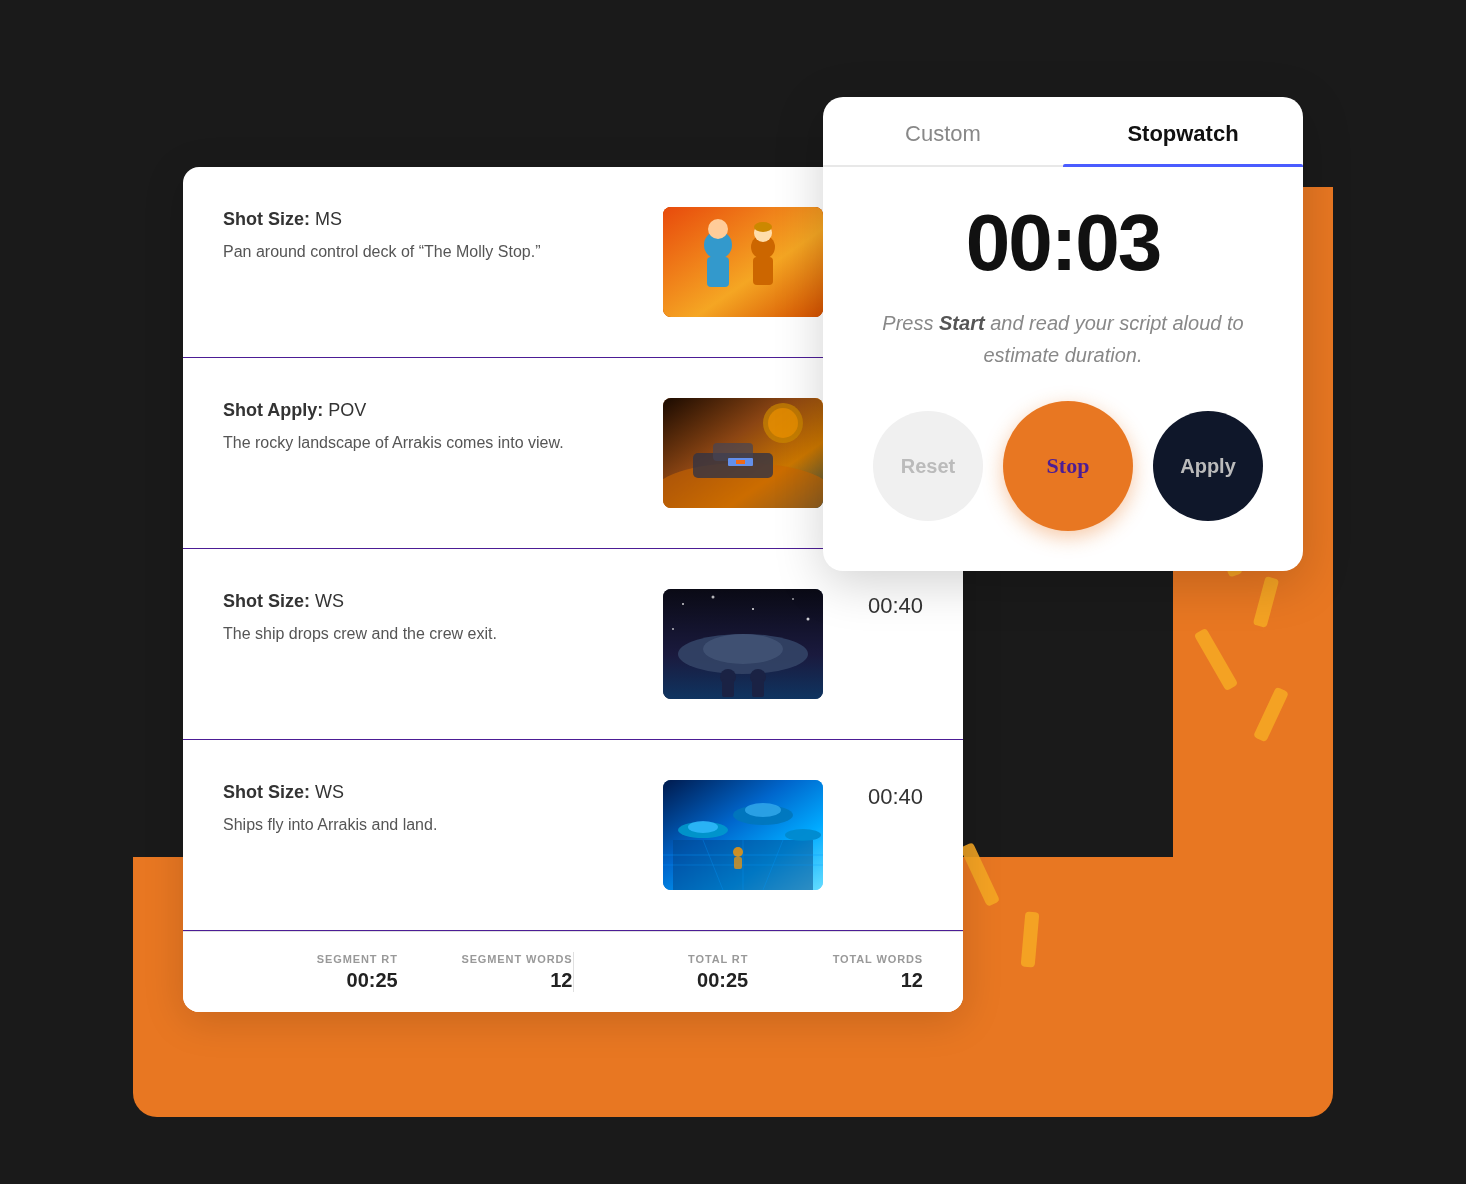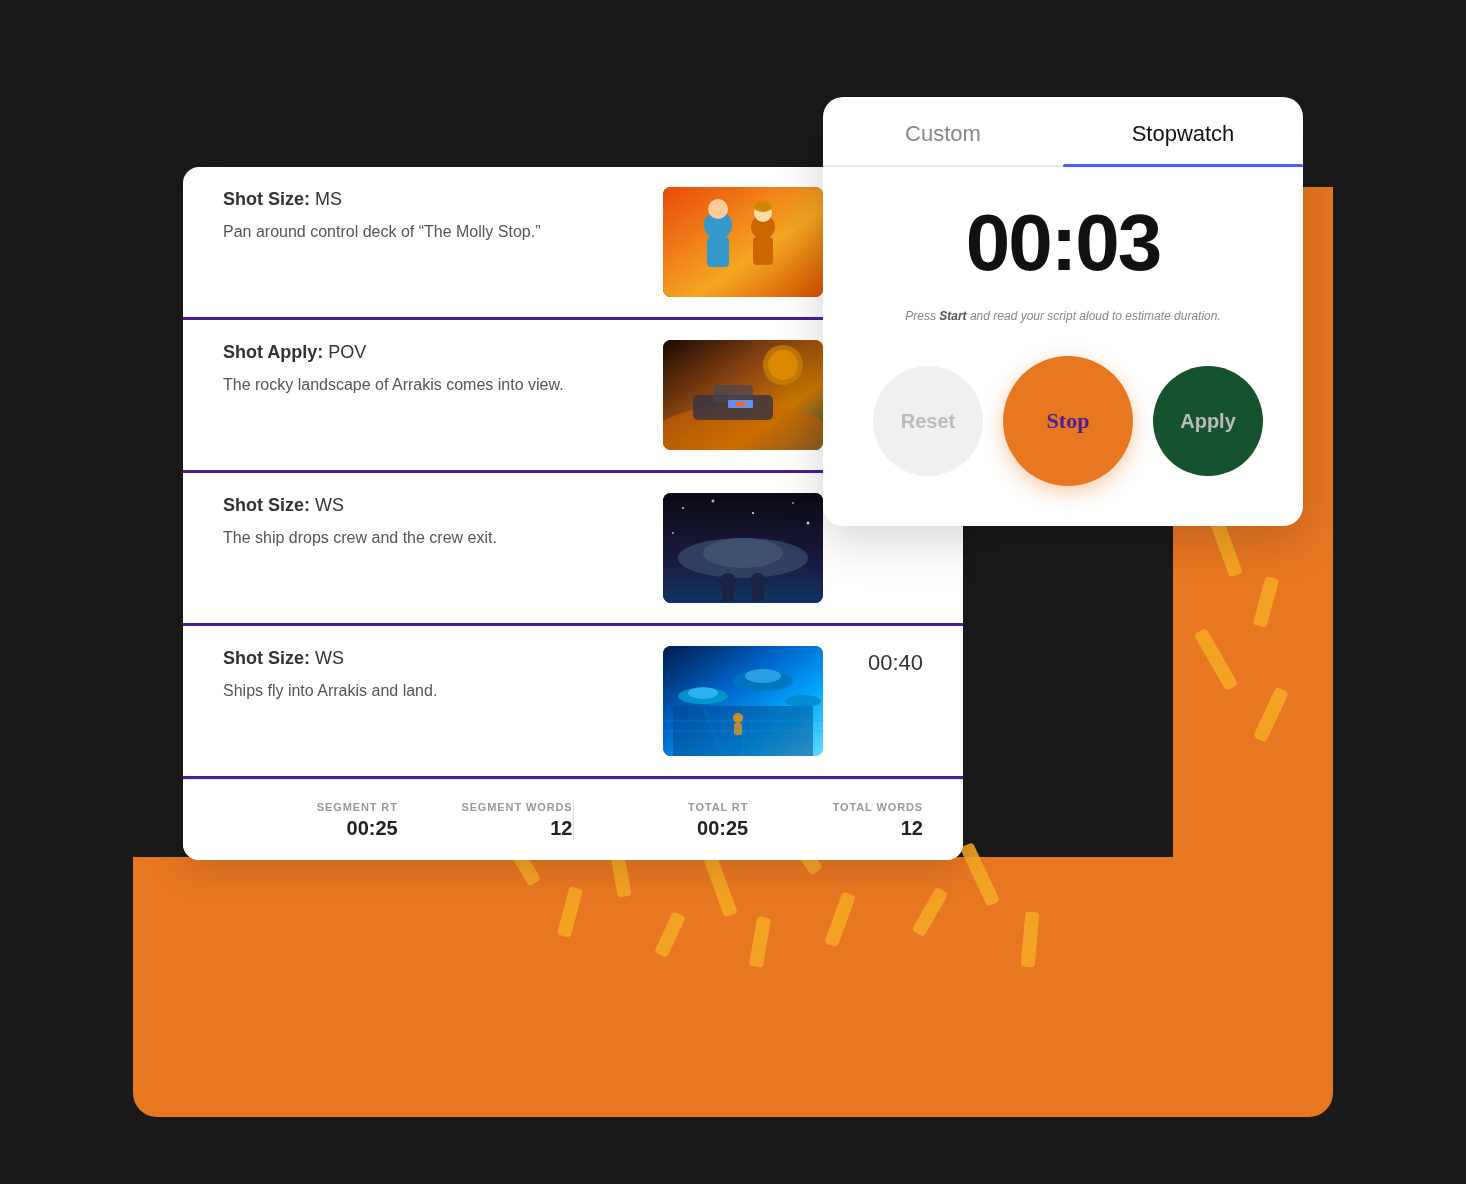--- a/index.html
+++ b/index.html
@@ -57,22 +57,22 @@
       background: #ffffff;
       border-radius: 16px;
       box-shadow: 0 8px 40px rgba(0,0,0,0.15);
       overflow: hidden;
     }
 
     
     .shot-row {
       display: flex;
       align-items: flex-start;
-      padding: 20px 40px;
-      border-bottom: 3px solid #4c1d95;
+      padding: 40px 40px;
+      border-bottom: 1px solid #4c1d95;
       gap: 30px;
     }
     .shot-row:last-child { border-bottom: none; }
 
     .shot-info {
       flex: 1;
     }
     .shot-label {
       font-size: 18px;
       color: #333;
@@ -182,21 +182,21 @@
       text-align: center;
       padding: 24px 1px 18px;
       font-size: 22px;
       color: #888;
       cursor: pointer;
       position: relative;
       font-weight: 400;
     }
     .tab.active {
       color: #111;
-      font-weight: 400;
+      font-weight: 700;
     }
     .tab.active::after {
       content: '';
       position: absolute;
       bottom: -2px;
       left: 0;
       right: 0;
       height: 3px;
       background: #4A5CFF;
       border-radius: 2px 2px 0 0;
@@ -211,21 +211,21 @@
       font-size: 80px;
       font-weight: 900;
       color: #111;
       letter-spacing: -2px;
       line-height: 1;
     }
 
     
     .timer-instruction {
       text-align: center;
-      font-size: 12px;
+      font-size: 20px;
       color: #888;
       line-height: 1.6;
       padding: 14px 50px 30px;
       font-style: italic;
     }
     .timer-instruction strong {
       font-style: italic;
       color: #555;
     }
 
@@ -256,21 +256,21 @@
     .btn-stop {
       background: #E87722;
       color: #4c1d95;
       width: 130px;
       height: 130px;
       font-size: 22px;
       box-shadow: 0 6px 20px rgba(232,119,34,0.4);
       font-family: Liberation Serif, serif;
     }
     .btn-apply {
-      background: #14532d;
+      background: #0f172a;
       color: #bbb;
     }
   </style>
 </head>
 <body>
 
 <div class="outer-container">
 
   <div class="orange-bg"></div>
   <div class="orange-right"></div>

